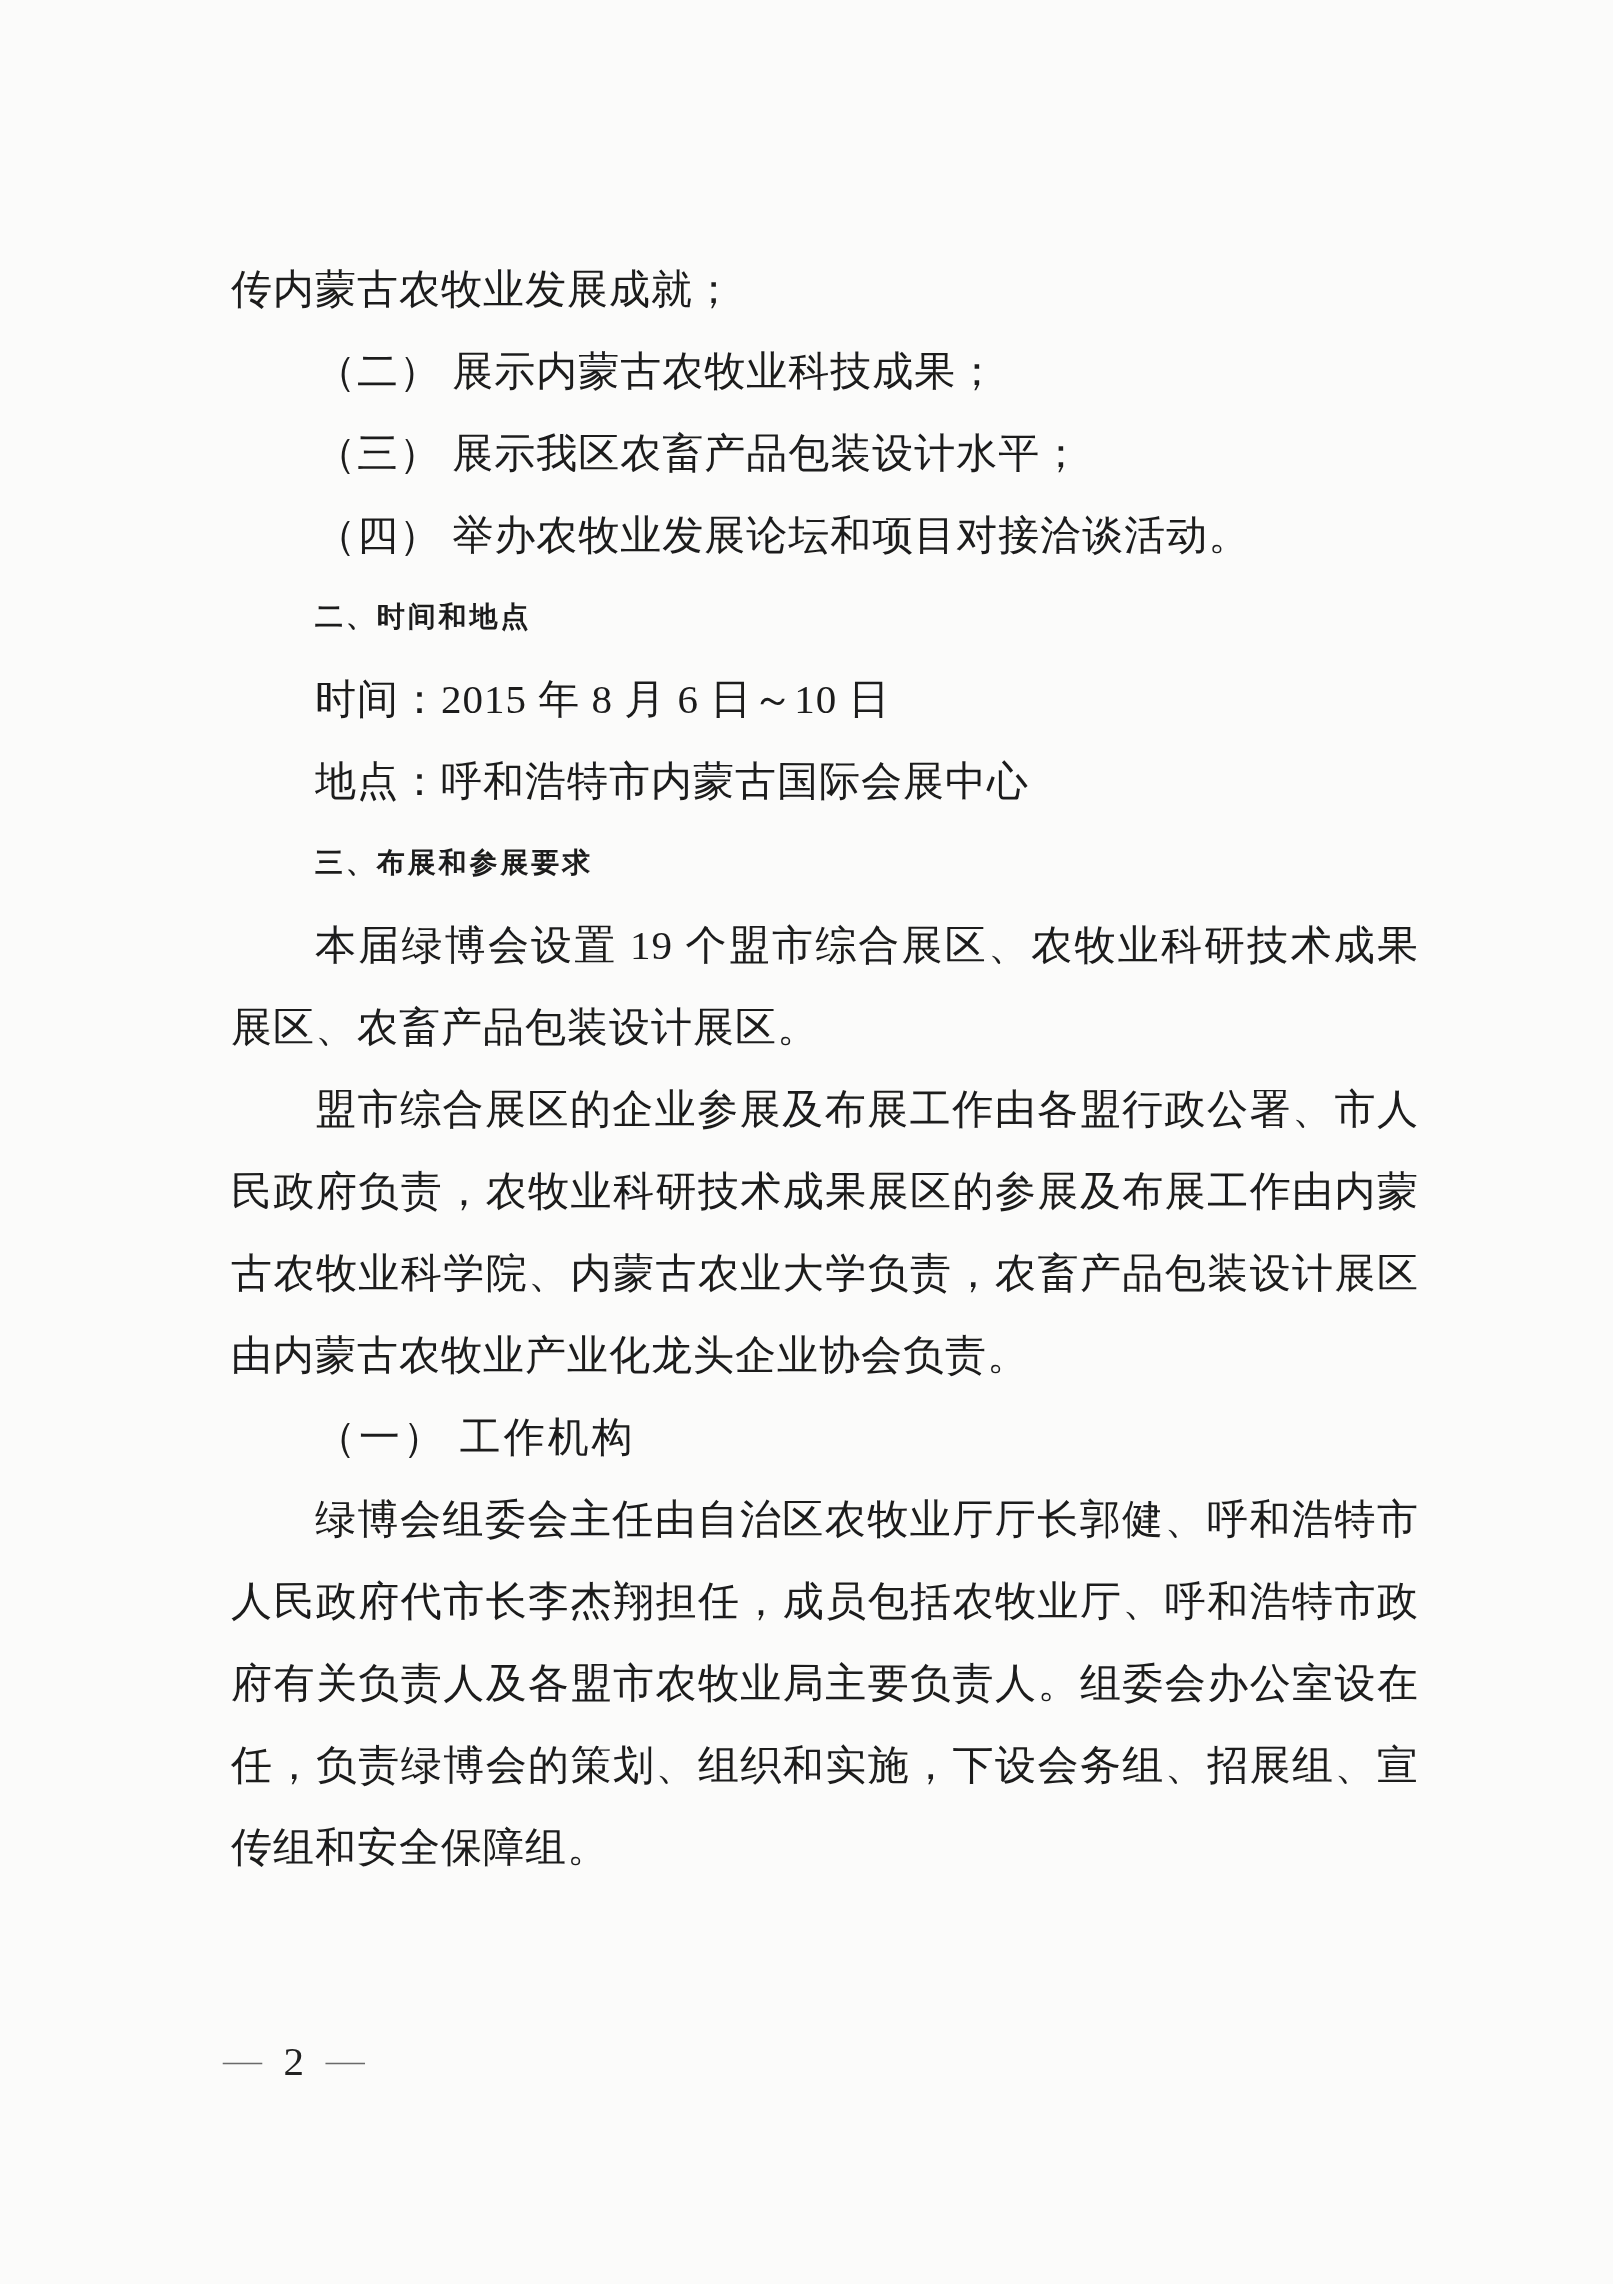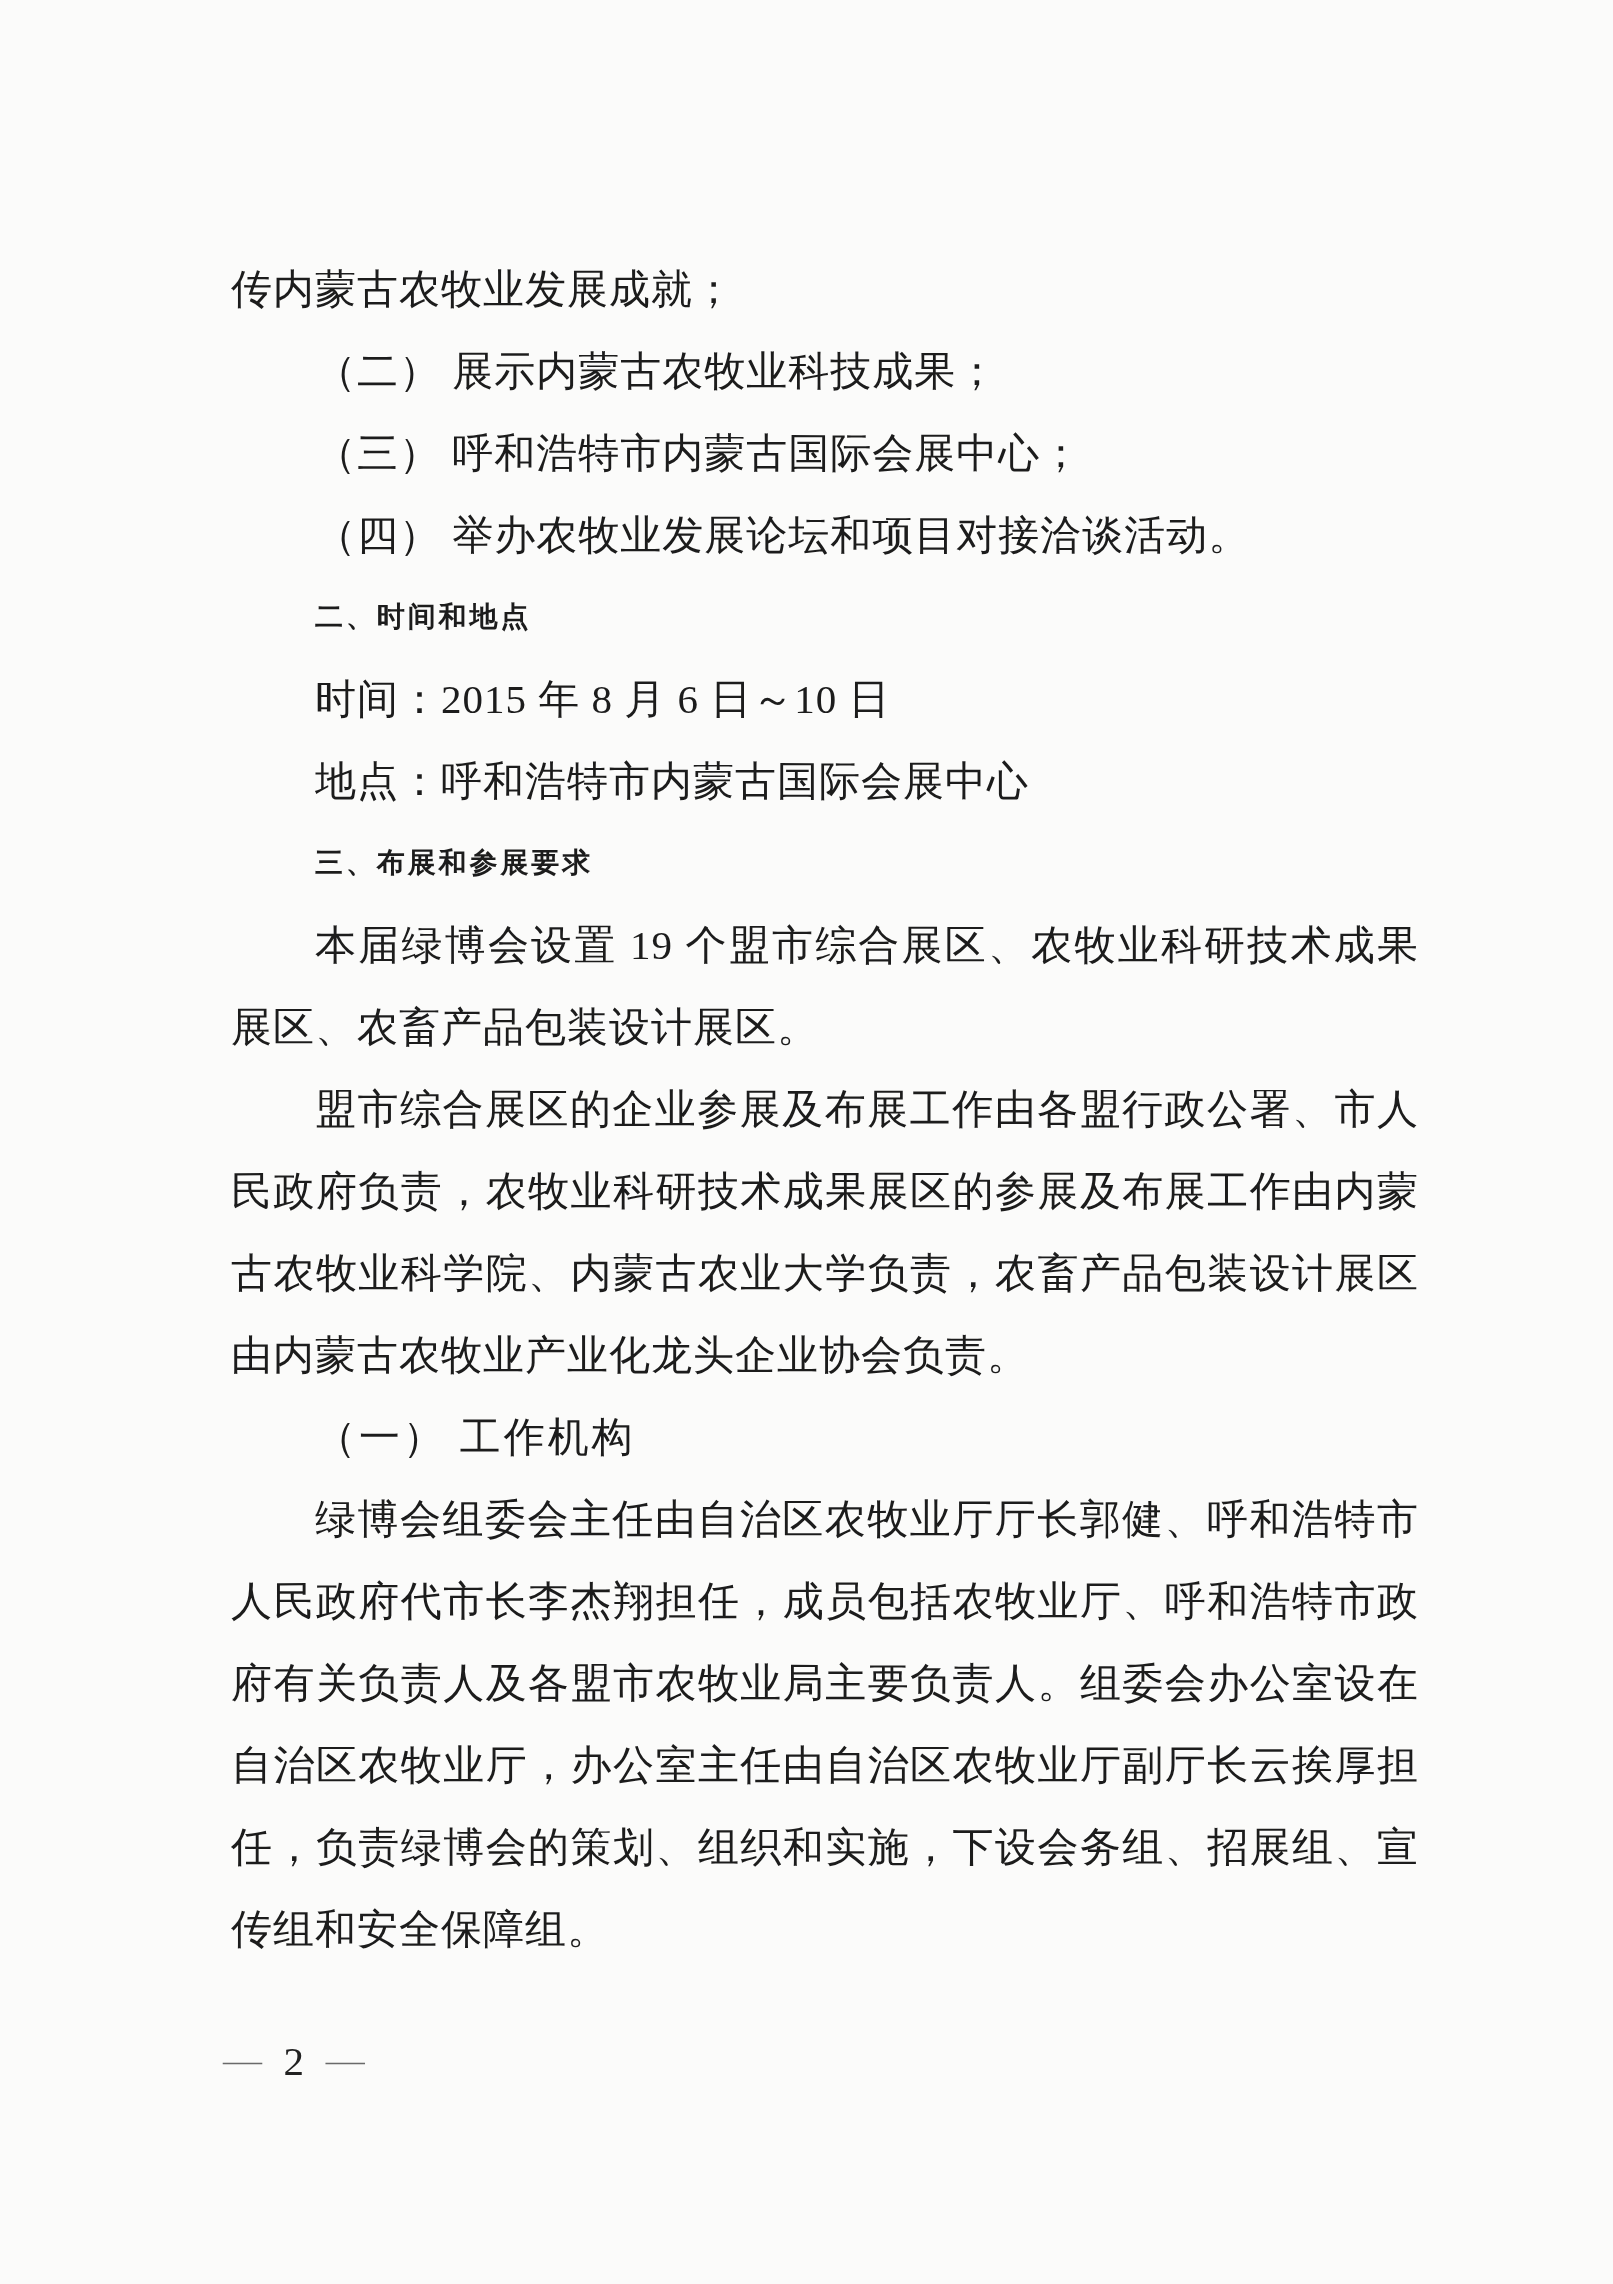--- a/index.html
+++ b/index.html
@@ -67,37 +67,36 @@
     color: #222222;
   }
 </style>
 </head>
 <body>
 
 <div class="page">
   <div class="textblock">
       <div class="line body">传内蒙古农牧业发展成就；</div>
       <div class="line body indent">（二） 展示内蒙古农牧业科技成果；</div>
-      <div class="line body indent">（三） 呼和浩特市内蒙古国际会展中心；</div>
+      <div class="line body indent">（三） 展示我区农畜产品包装设计水平；</div>
       <div class="line body indent">（四） 举办农牧业发展论坛和项目对接洽谈活动。</div>
       <div class="line heading indent">二、时间和地点</div>
       <div class="line body indent">时间：2015 年 8 月 6 日～10 日</div>
       <div class="line body indent">地点：呼和浩特市内蒙古国际会展中心</div>
       <div class="line heading indent">三、布展和参展要求</div>
       <div class="line body indent fill">本届绿博会设置 19 个盟市综合展区、农牧业科研技术成果</div>
       <div class="line body">展区、农畜产品包装设计展区。</div>
       <div class="line body indent fill">盟市综合展区的企业参展及布展工作由各盟行政公署、市人</div>
       <div class="line body fill">民政府负责，农牧业科研技术成果展区的参展及布展工作由内蒙</div>
       <div class="line body fill">古农牧业科学院、内蒙古农业大学负责，农畜产品包装设计展区</div>
       <div class="line body">由内蒙古农牧业产业化龙头企业协会负责。</div>
       <div class="line kaiti indent">（一） 工作机构</div>
       <div class="line body indent fill">绿博会组委会主任由自治区农牧业厅厅长郭健、呼和浩特市</div>
       <div class="line body fill">人民政府代市长李杰翔担任，成员包括农牧业厅、呼和浩特市政</div>
       <div class="line body fill">府有关负责人及各盟市农牧业局主要负责人。组委会办公室设在</div>
-      <div class="line body fill">自治区农牧业厅，办公室主任由自治区农牧业厅副厅长云挨厚担</div>
       <div class="line body fill">任，负责绿博会的策划、组织和实施，下设会务组、招展组、宣</div>
       <div class="line body">传组和安全保障组。</div>
     </div>
   <div class="footer">
     <span class="dash">—</span>
     <span class="pagenum">2</span>
     <span class="dash">—</span>
   </div>
 </div>
 

